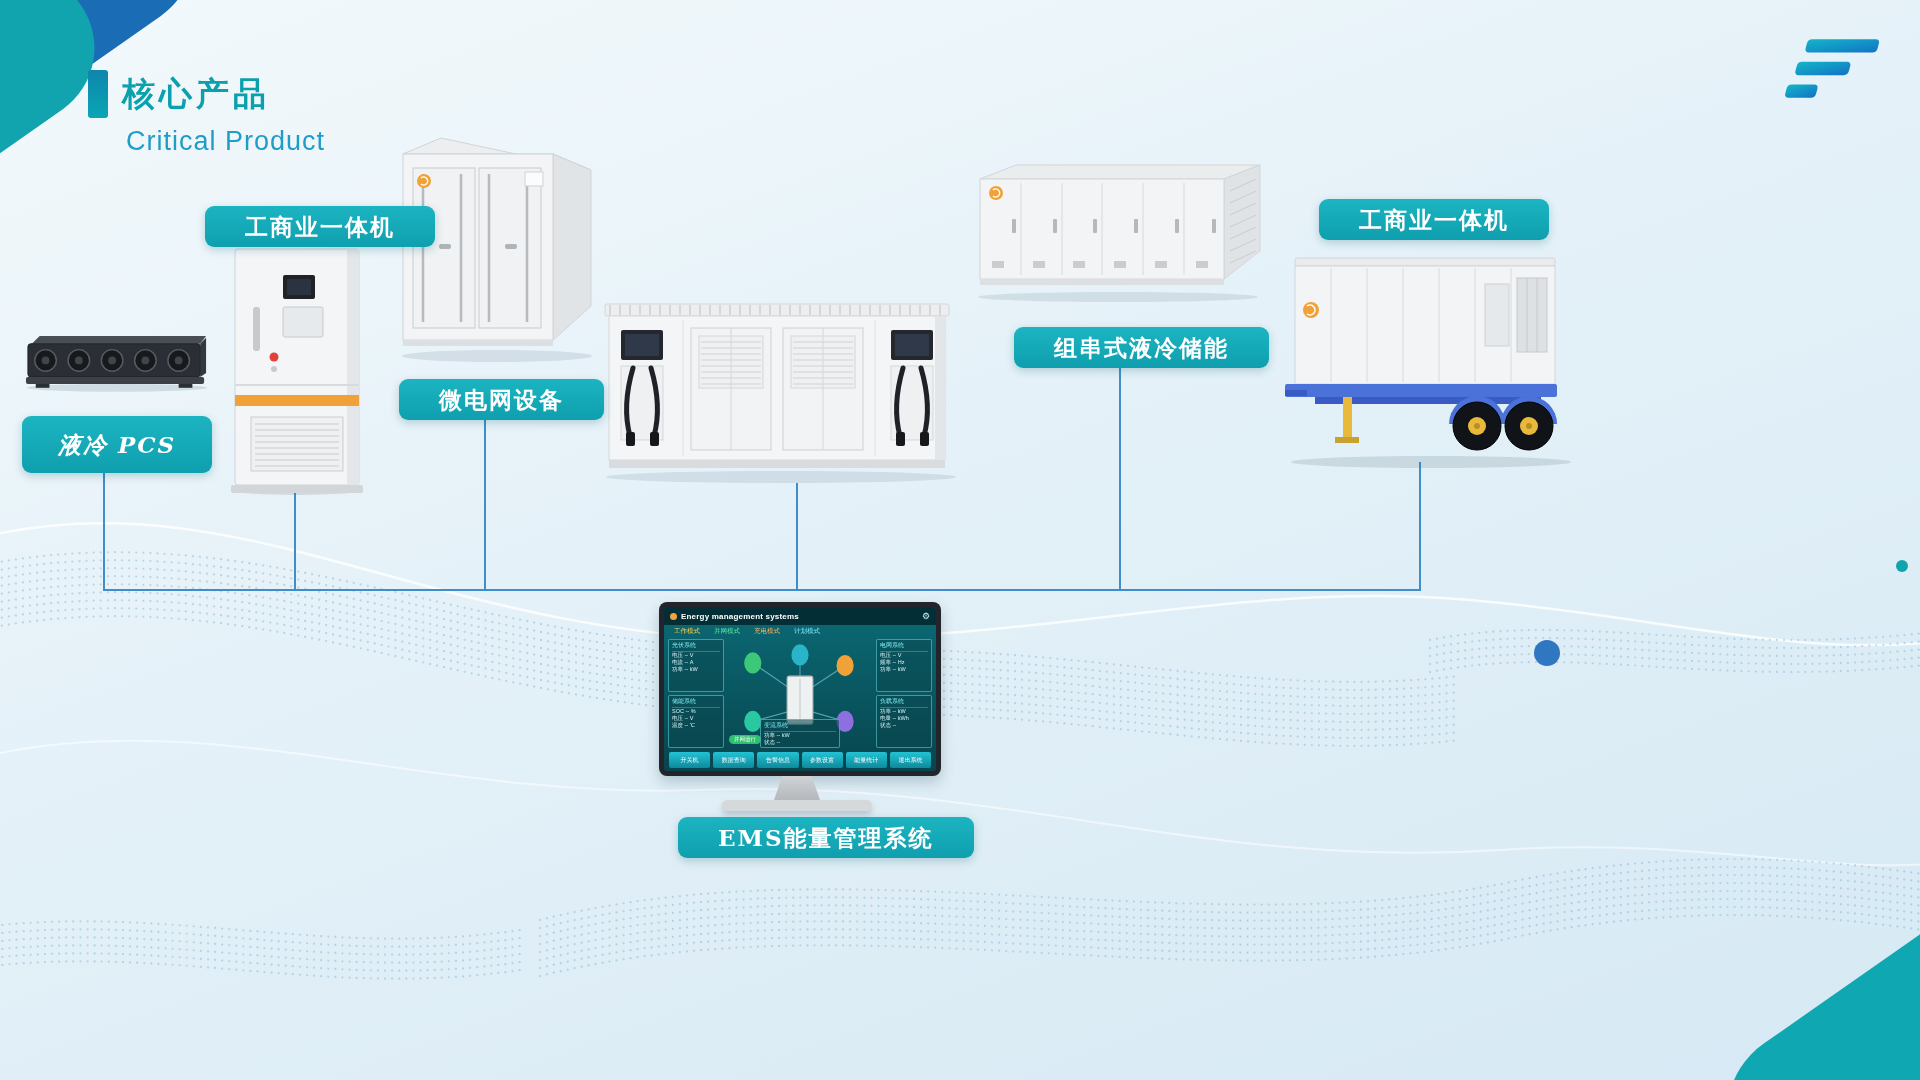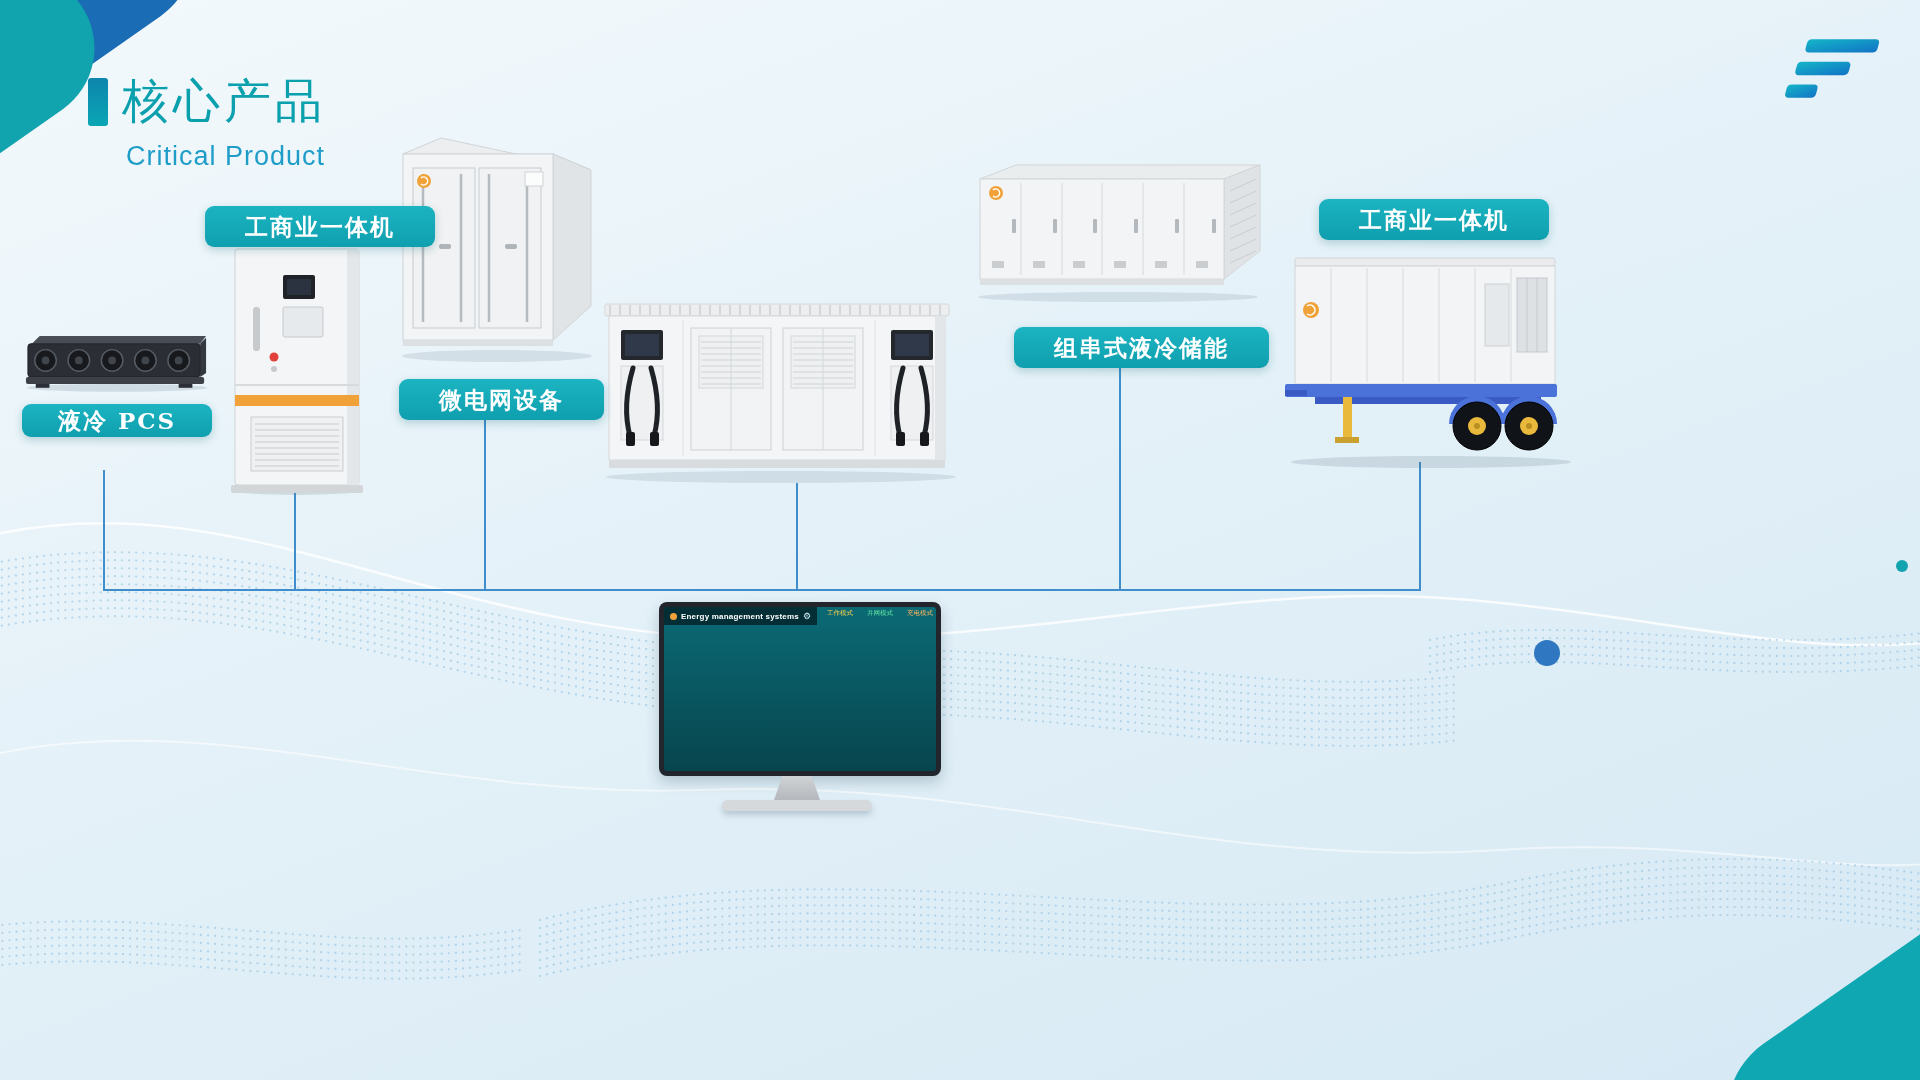--- a/index.html
+++ b/index.html
@@ -15,53 +15,53 @@
   .corner-teal-tl{width:300px;height:150px;background:#11a3ae;transform:rotate(-35deg);left:-192px;top:16px;}
   .corner-blue-br{width:340px;height:170px;background:#1a6cb5;transform:rotate(-35deg);right:-200px;bottom:-112px;}
   .corner-teal-br{width:360px;height:170px;background:#0fa7b2;transform:rotate(-35deg);right:-150px;bottom:-64px;}
   .accent-dot{position:absolute;border-radius:50%;z-index:1;}
   .dot-blue{width:26px;height:26px;background:#2f77c0;left:1534px;top:640px;}
   .dot-teal{width:12px;height:12px;background:#11a3ae;left:1896px;top:560px;}
 
   .title-block{position:absolute;left:88px;top:70px;z-index:3;}
   .title-row{display:flex;align-items:center;gap:14px;}
   .title-bar{width:20px;height:48px;border-radius:3px;background:linear-gradient(180deg,#0e85ad,#0aa6b4);}
-  .title-cn{font-size:47px;font-weight:normal;color:#0aa0ad;margin:0;letter-spacing:4px;}
+  .title-cn{font-size:33px;font-weight:bold;color:#0aa0ad;margin:0;letter-spacing:4px;}
   .title-en{font-size:27px;color:#1f9dc9;margin-left:38px;margin-top:8px;letter-spacing:1px;}
 
   .brand-logo{position:absolute;right:38px;top:34px;z-index:3;}
 
   .connectors{position:absolute;inset:0;z-index:1;pointer-events:none;}
 
   .device{position:absolute;z-index:2;}
   #dev-pcs{left:24px;top:332px;width:186px;}
   #dev-cabinet{left:227px;top:245px;width:140px;}
   #dev-microgrid{left:397px;top:126px;width:200px;}
   #dev-hv{left:599px;top:296px;width:364px;}
   #dev-string{left:972px;top:149px;width:292px;}
   #dev-trailer{left:1281px;top:250px;width:292px;}
 
   .pill{position:absolute;z-index:3;background:linear-gradient(180deg,#1cb4c2,#0f9fae);
     color:#fff;font-family:"DejaVu Serif",serif;font-weight:bold;font-size:23px;line-height:1;
     padding:9px 40px;border-radius:9px;letter-spacing:2px;white-space:nowrap;
     box-shadow:0 3px 8px rgba(10,100,110,.25);}
   #pill-allinone{left:205px;top:206px;}
-  #pill-pcs{left:22px;top:404px;padding:5px 36px;}
+  #pill-pcs{left:22px;top:416px;padding:17px 36px;font-style:italic;}
   #pill-microgrid{left:399px;top:379px;text-align:right;}
   #pill-hv{left:676px;top:238px;}
   #pill-string{left:1014px;top:327px;}
   #pill-mobile{left:1319px;top:199px;}
   #pill-ems{left:678px;top:817px;}
 
   
   .monitor{position:absolute;left:659px;top:602px;width:276px;z-index:2;}
   .monitor-frame{width:272px;height:164px;background:#22262c;border-radius:8px;padding:5px;
     box-shadow:0 6px 14px rgba(40,70,90,.25);}
   .screen{width:100%;height:100%;background:linear-gradient(180deg,#0b6a75,#07454e);
-    border-radius:3px;display:flex;flex-direction:row;overflow:hidden;}
+    border-radius:3px;display:flex;flex-direction:column;overflow:hidden;}
   .neck{width:46px;height:24px;margin:0 auto;background:linear-gradient(#cfd3d6,#b4b8bc);
     clip-path:polygon(18% 0,82% 0,100% 100%,0 100%);}
   .base{width:150px;height:11px;margin:0 auto;background:#d6d9dc;border-radius:6px;
     box-shadow:0 4px 6px rgba(90,110,125,.3);}
 
   .scr-header{height:18px;background:rgba(3,36,42,.85);display:flex;align-items:center;gap:4px;padding:0 6px;flex:none;}
   .scr-logo{width:7px;height:7px;border-radius:50%;background:#f2a23c;flex:none;}
   .scr-title{font-size:8px;color:#fff;font-weight:bold;letter-spacing:.2px;white-space:nowrap;}
   .scr-gear{margin-left:auto;color:#cfeef2;font-size:9px;line-height:1;}
   .scr-status{height:12px;display:flex;align-items:center;gap:14px;padding:0 10px;flex:none;}
@@ -338,20 +338,21 @@
       <rect x="62" y="147" width="9" height="42" fill="#e9b93c"></rect>
       <rect x="54" y="187" width="24" height="6" fill="#caa02f"></rect>
     </svg>
   </div>
 
   <div class="pill" id="pill-pcs">液冷 PCS</div>
   <div class="pill" id="pill-allinone">工商业一体机</div>
   <div class="pill" id="pill-microgrid">微电网设备</div>
   <div class="pill" id="pill-string">组串式液冷储能</div>
   <div class="pill" id="pill-mobile">工商业一体机</div>
+  <div class="pill" id="pill-ems">EMS能量管理系统</div>
 
   <div class="monitor">
     <div class="monitor-frame">
       <div class="screen">
         <div class="scr-header">
           <span class="scr-logo"></span>
           <span class="scr-title">Energy management systems</span>
           <span class="scr-gear">⚙</span>
         </div>
         <div class="scr-status">

